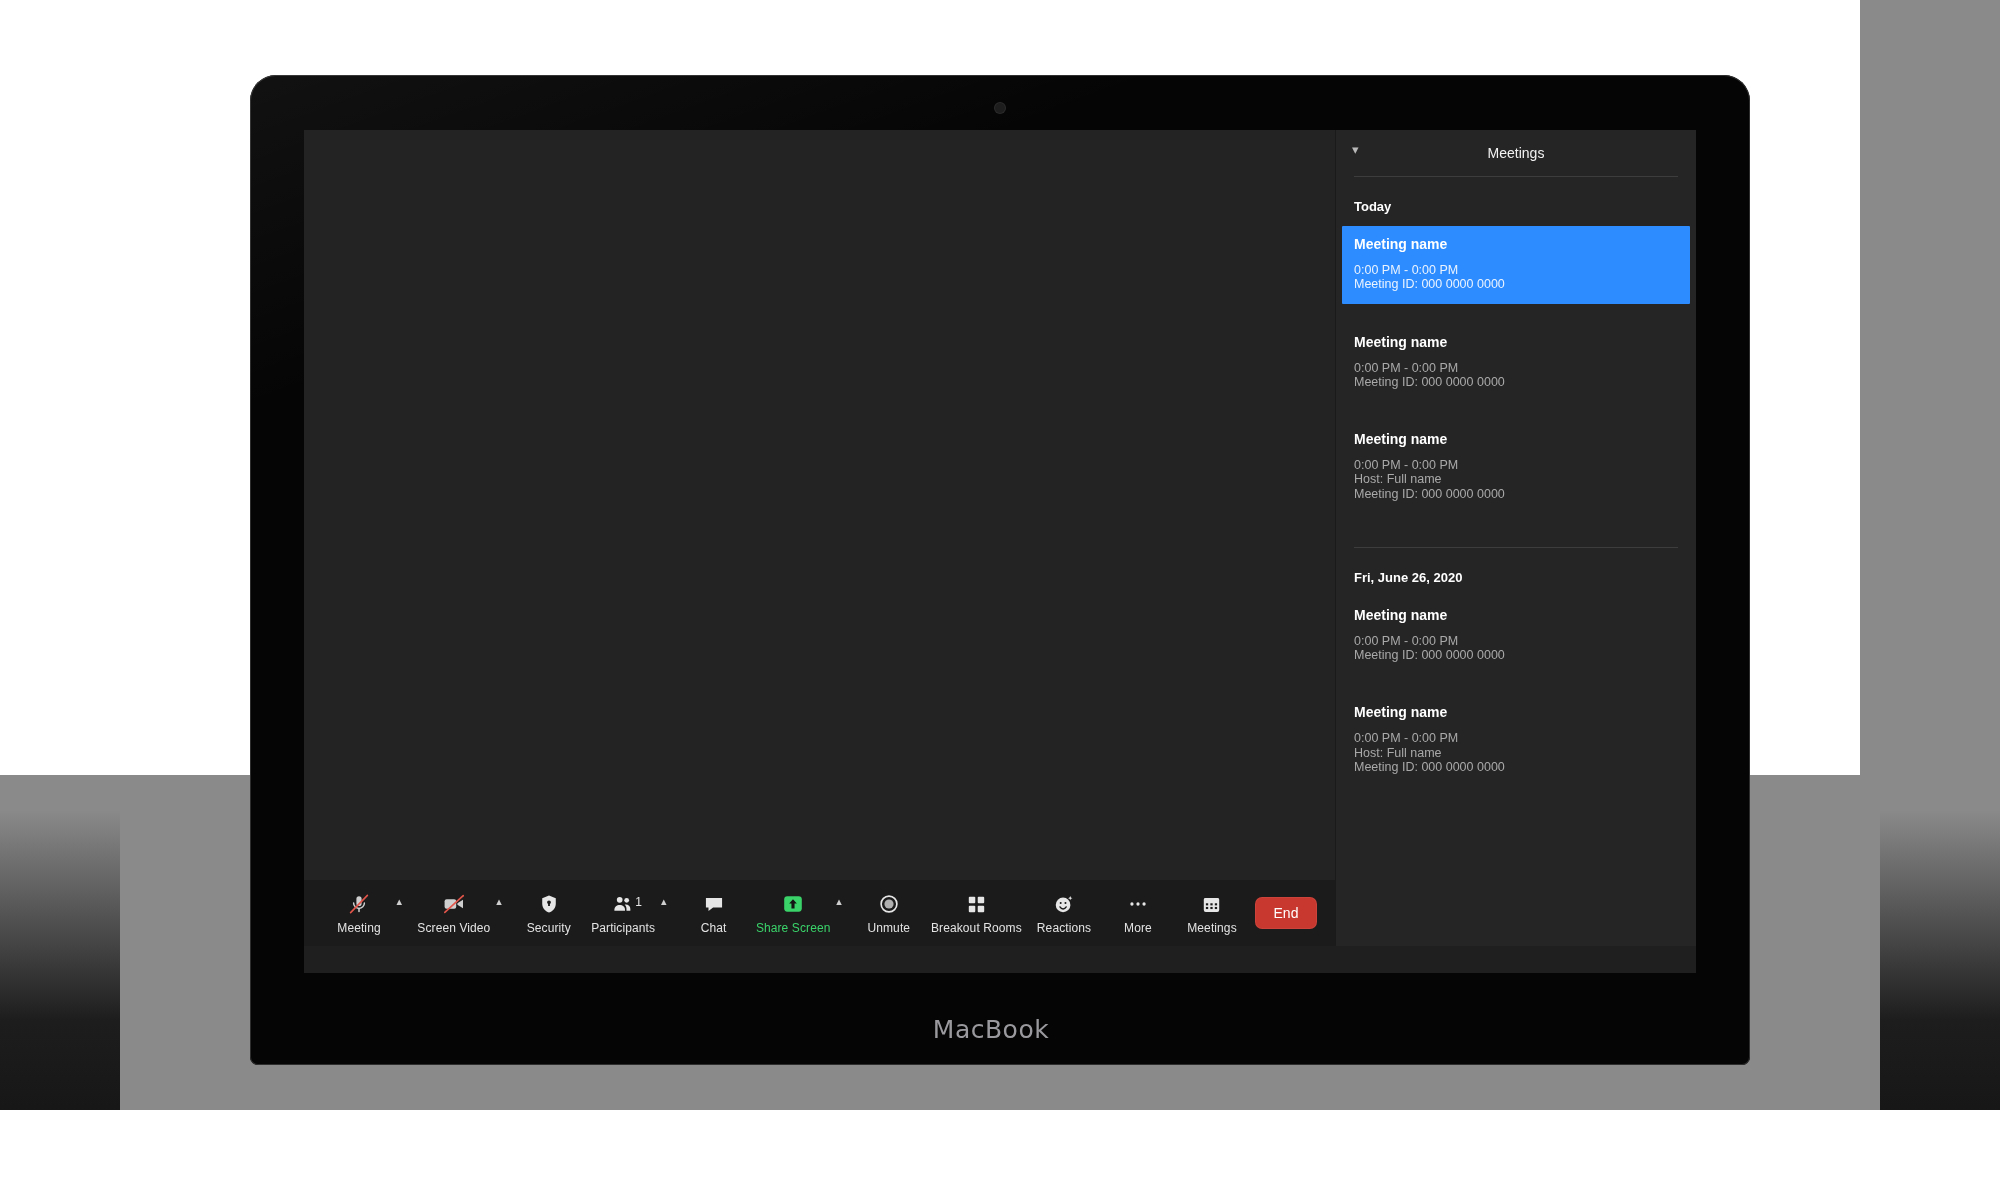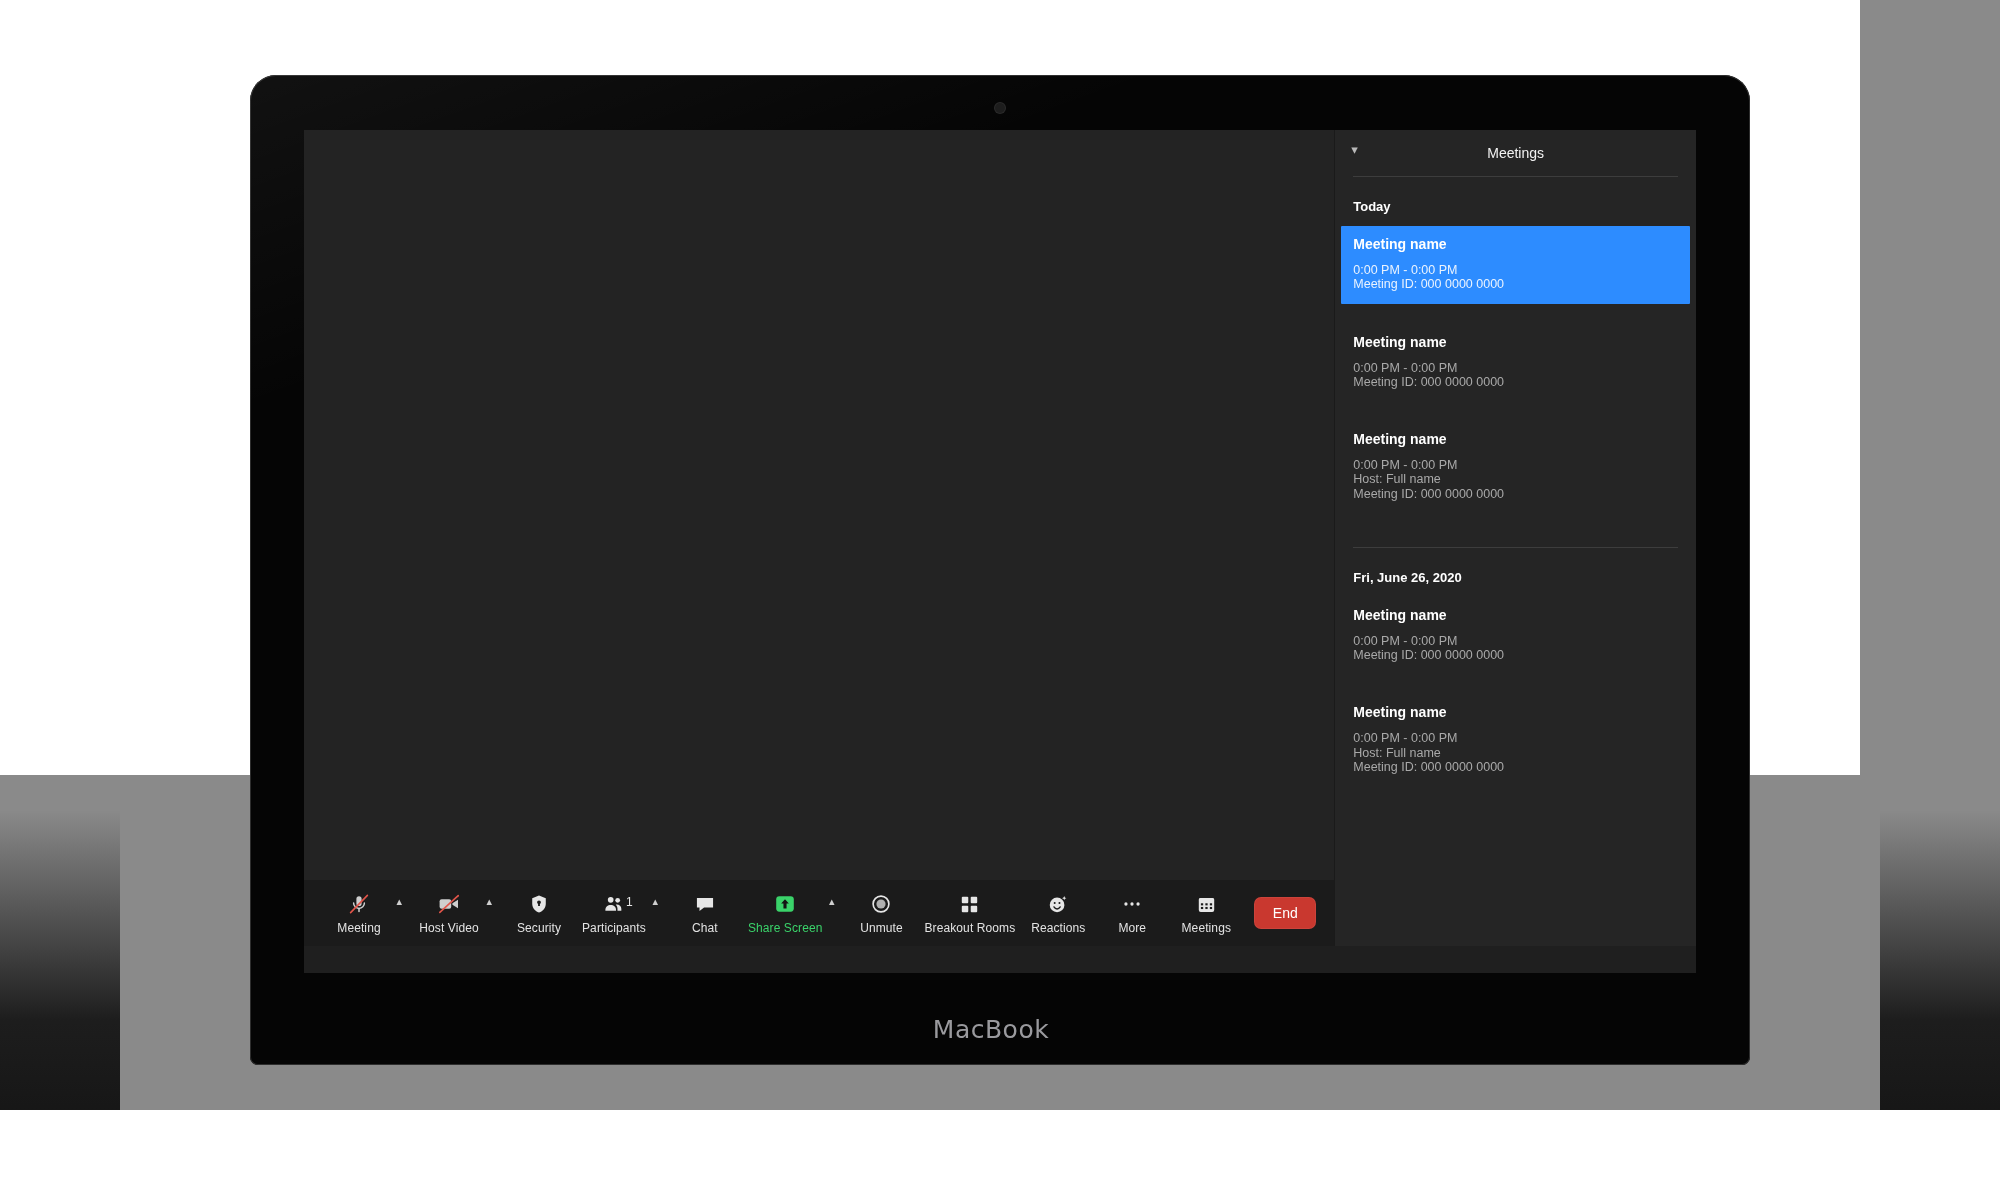--- a/index.html
+++ b/index.html
@@ -352,21 +352,21 @@
                 <span class="caret">▴</span>
               </div>
               <div class="tool has-caret">
                 <span class="glyph">
                   <svg width="26" height="24" viewBox="0 0 24 24" fill="none">
                     <rect x="2.6" y="7.2" width="11.6" height="9.6" rx="2" fill="#cfcfcf"></rect>
                     <path d="M15.4 11.2 21 7.8v8.4l-5.6-3.4z" fill="#cfcfcf"></path>
                     <path d="M2.8 20.4 21.2 3.6" stroke="#e2554a" stroke-width="1.6" stroke-linecap="round"></path>
                   </svg>
                 </span>
-                <span class="tlabel">Host Video</span>
+                <span class="tlabel">Screen Video</span>
                 <span class="caret">▴</span>
               </div>
               <div class="tool">
                 <span class="glyph">
                   <svg width="22" height="22" viewBox="0 0 24 24" fill="none">
                     <path d="M12 2.6 4.6 5.6v6c0 4.6 3.1 8.2 7.4 9.8 4.3-1.6 7.4-5.2 7.4-9.8v-6L12 2.6z" fill="#e6e6e6"></path>
                     <path d="M12 8.1a2.1 2.1 0 0 0-2.1 2.1c0 .8.5 1.5 1.1 1.9v2.2h2v-2.2c.7-.4 1.1-1.1 1.1-1.9A2.1 2.1 0 0 0 12 8.1z" fill="#1b1b1b"></path>
                   </svg>
                 </span>
                 <span class="tlabel">Security</span>

